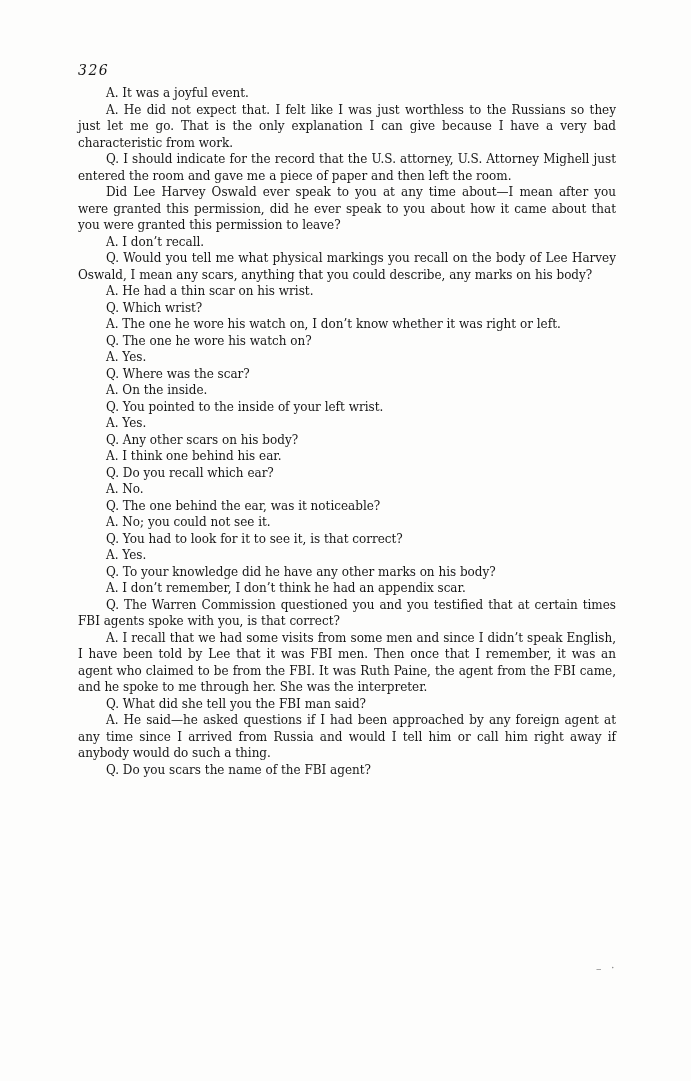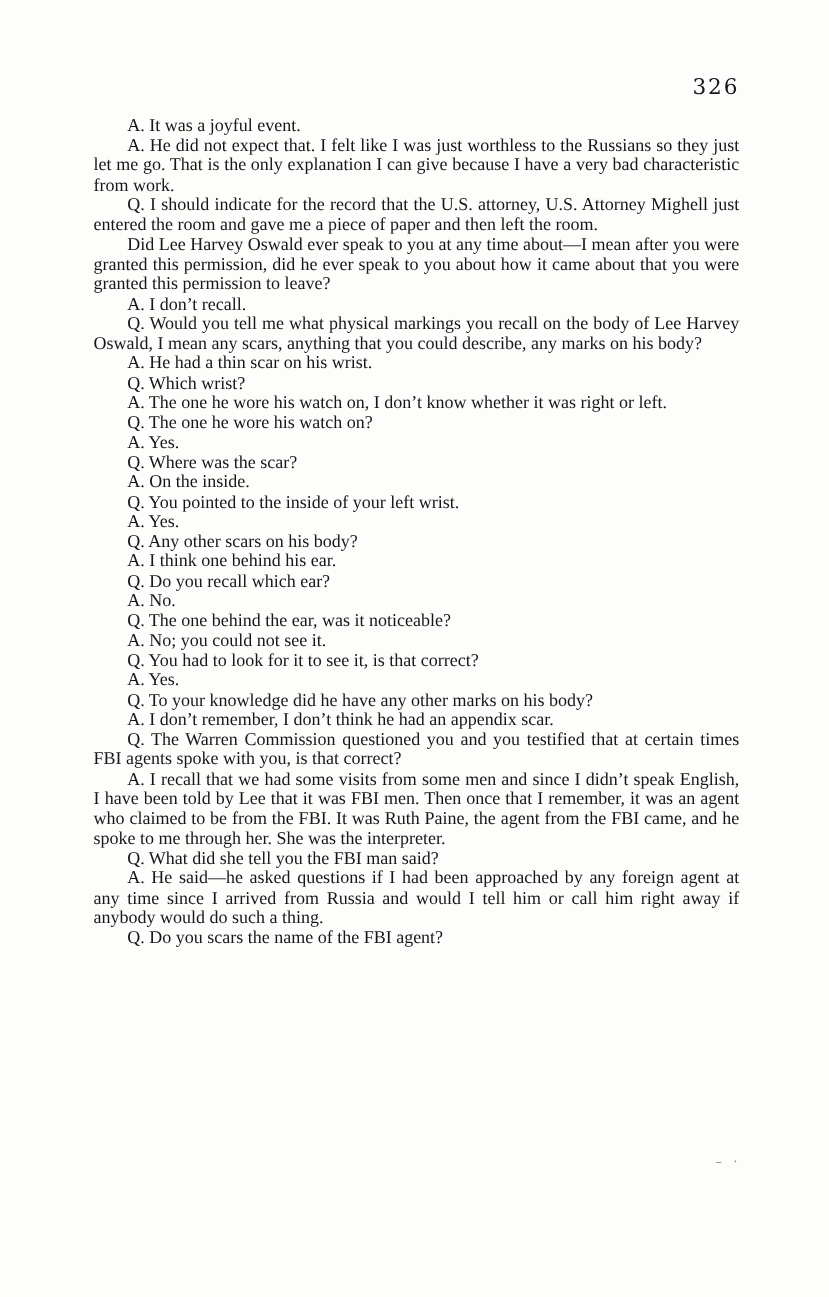--- a/index.html
+++ b/index.html
@@ -14,33 +14,33 @@
     background: #fdfdfc;
     font-family: "DejaVu Serif", "Liberation Serif", serif;
     color: #161616;
     overflow: hidden;
   }
   .page-number {
     position: absolute;
     top: 62px;
     left: 78px;
     width: 538px;
-    text-align: right;
-    font-size: 18px;
+    text-align: left;
+    font-size: 14px;
     letter-spacing: 1.5px;
+    font-style: italic;
   }
   .body-text {
     position: absolute;
     left: 78px;
-    top: 97px;
+    top: 85px;
     width: 538px;
-    font-size: 15px;
+    font-size: 12px;
     line-height: 16.5px;
     text-align: justify;
-    font-family: Liberation Serif, serif;
   }
   .body-text p {
     margin: 0;
     padding: 0;
     text-indent: 28px;
   }
   .print-artifact {
     position: absolute;
     left: 596px;
     top: 962px;

